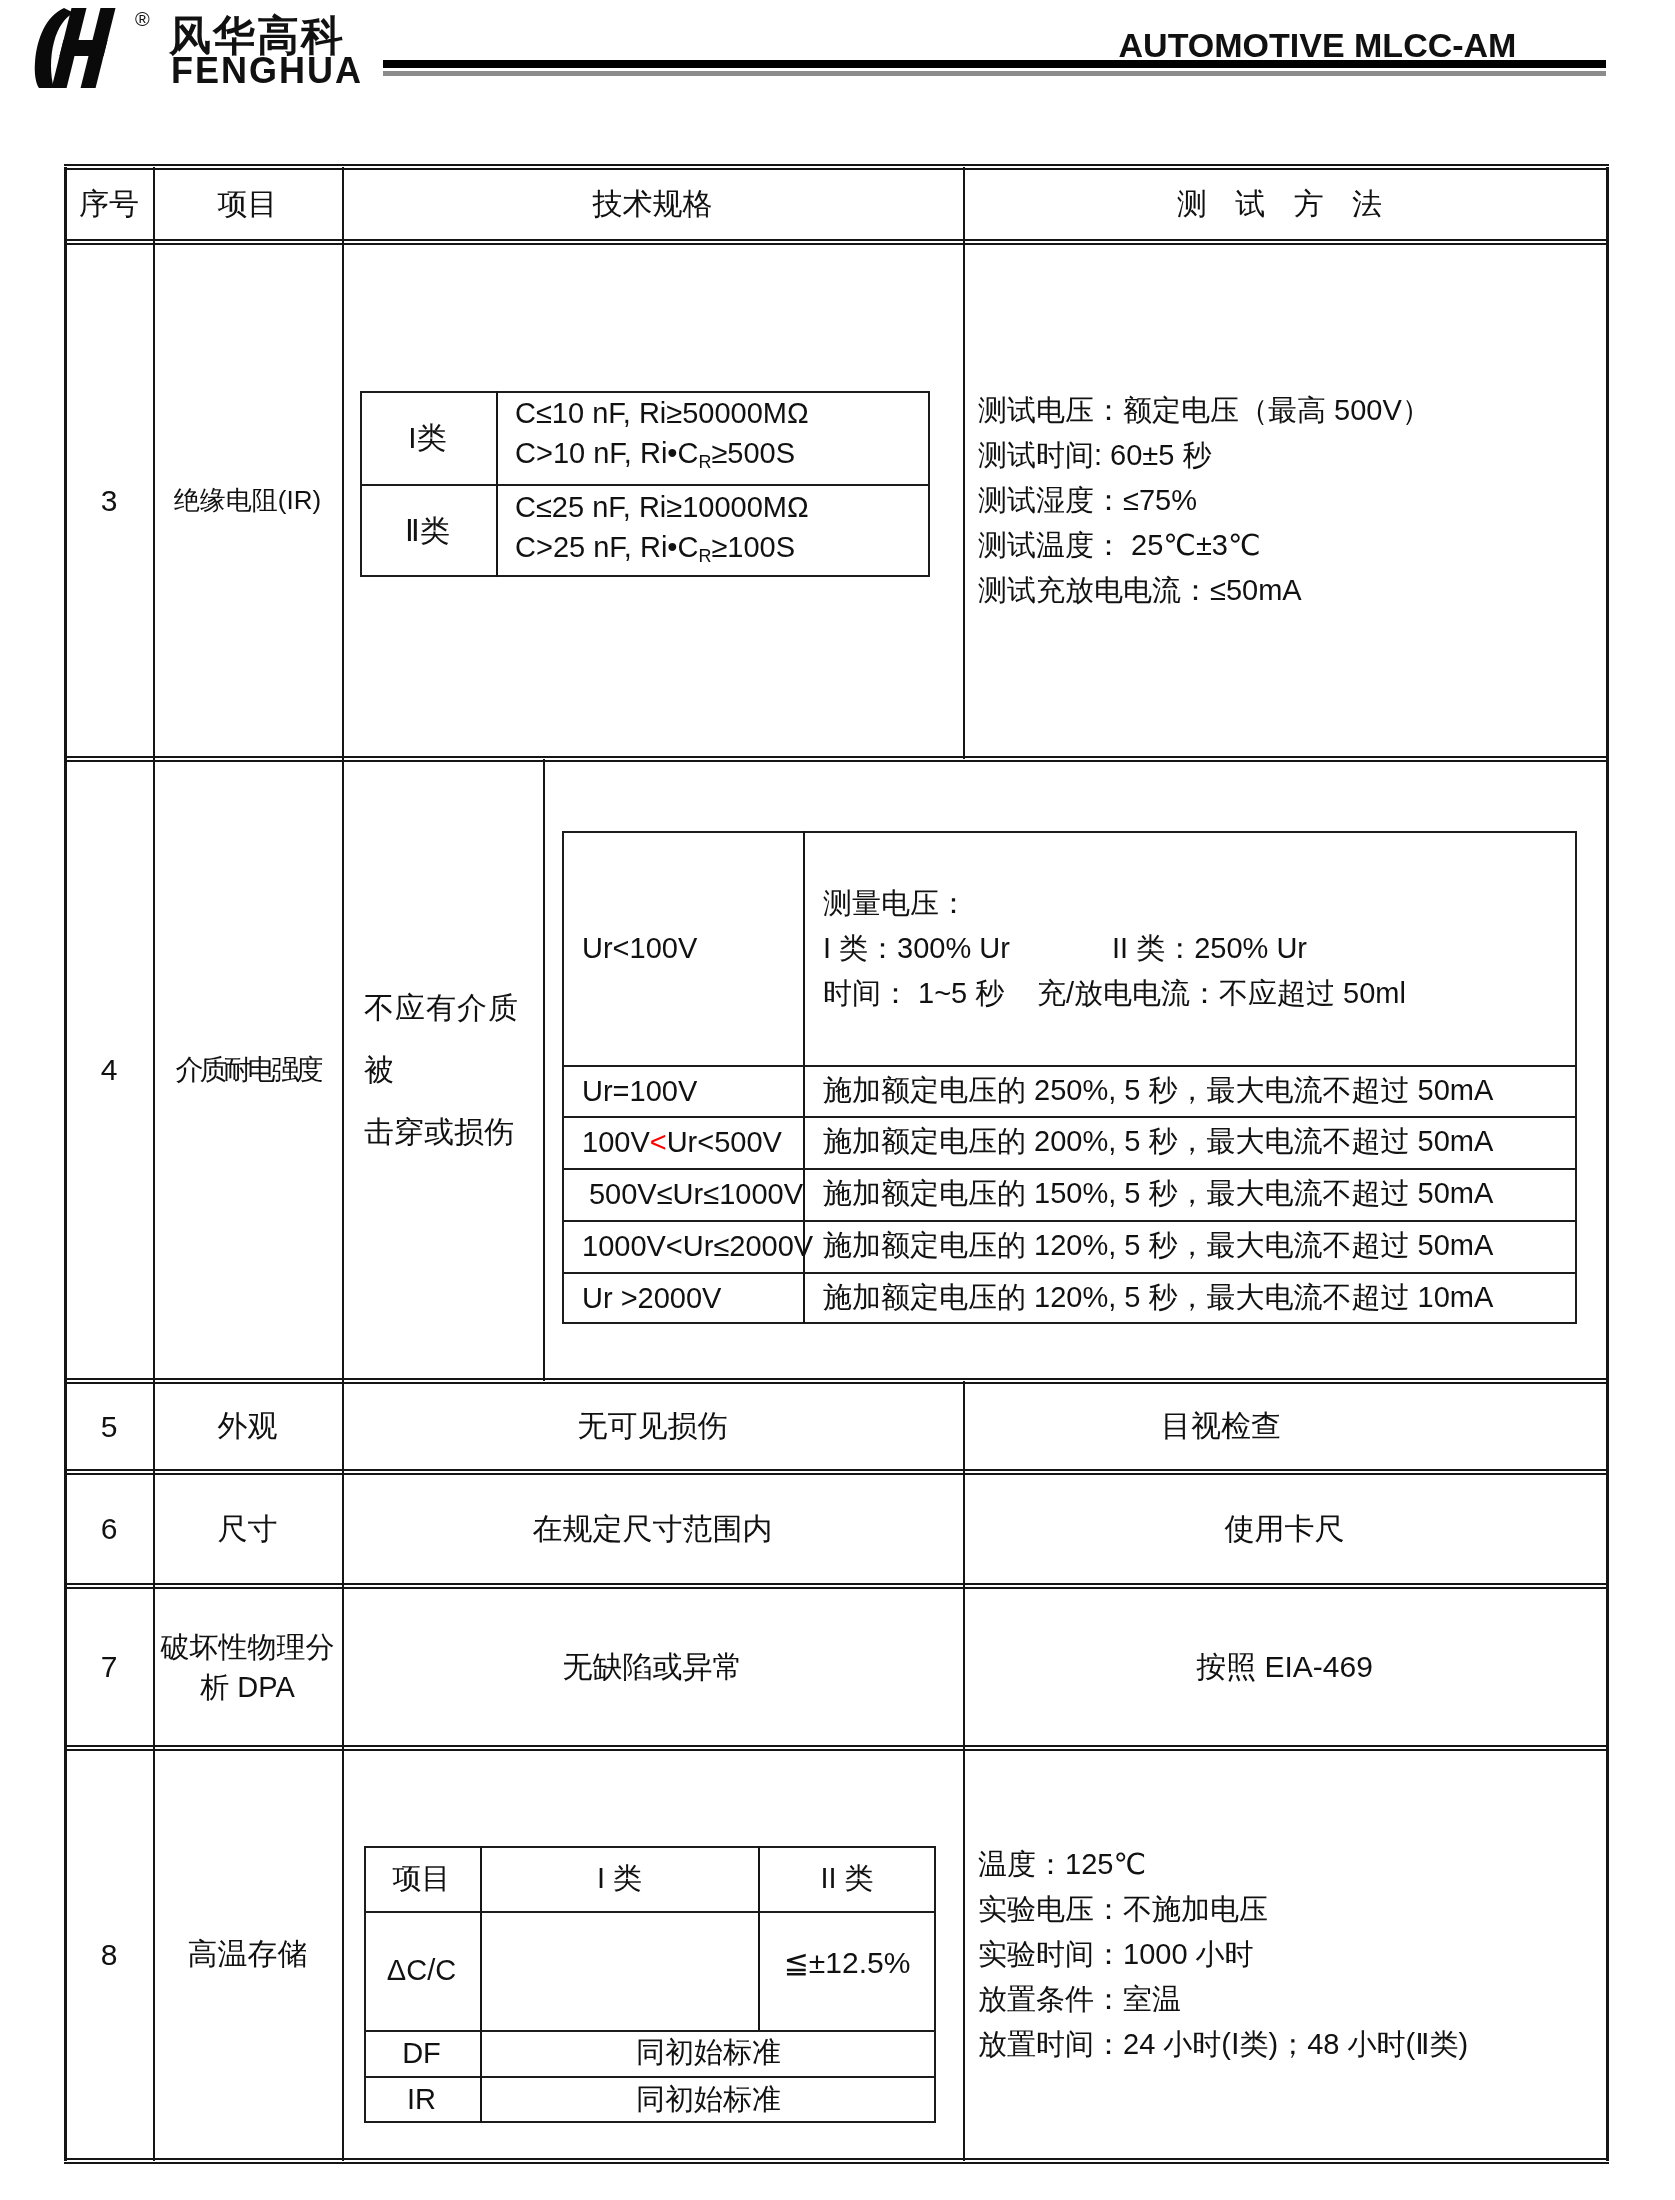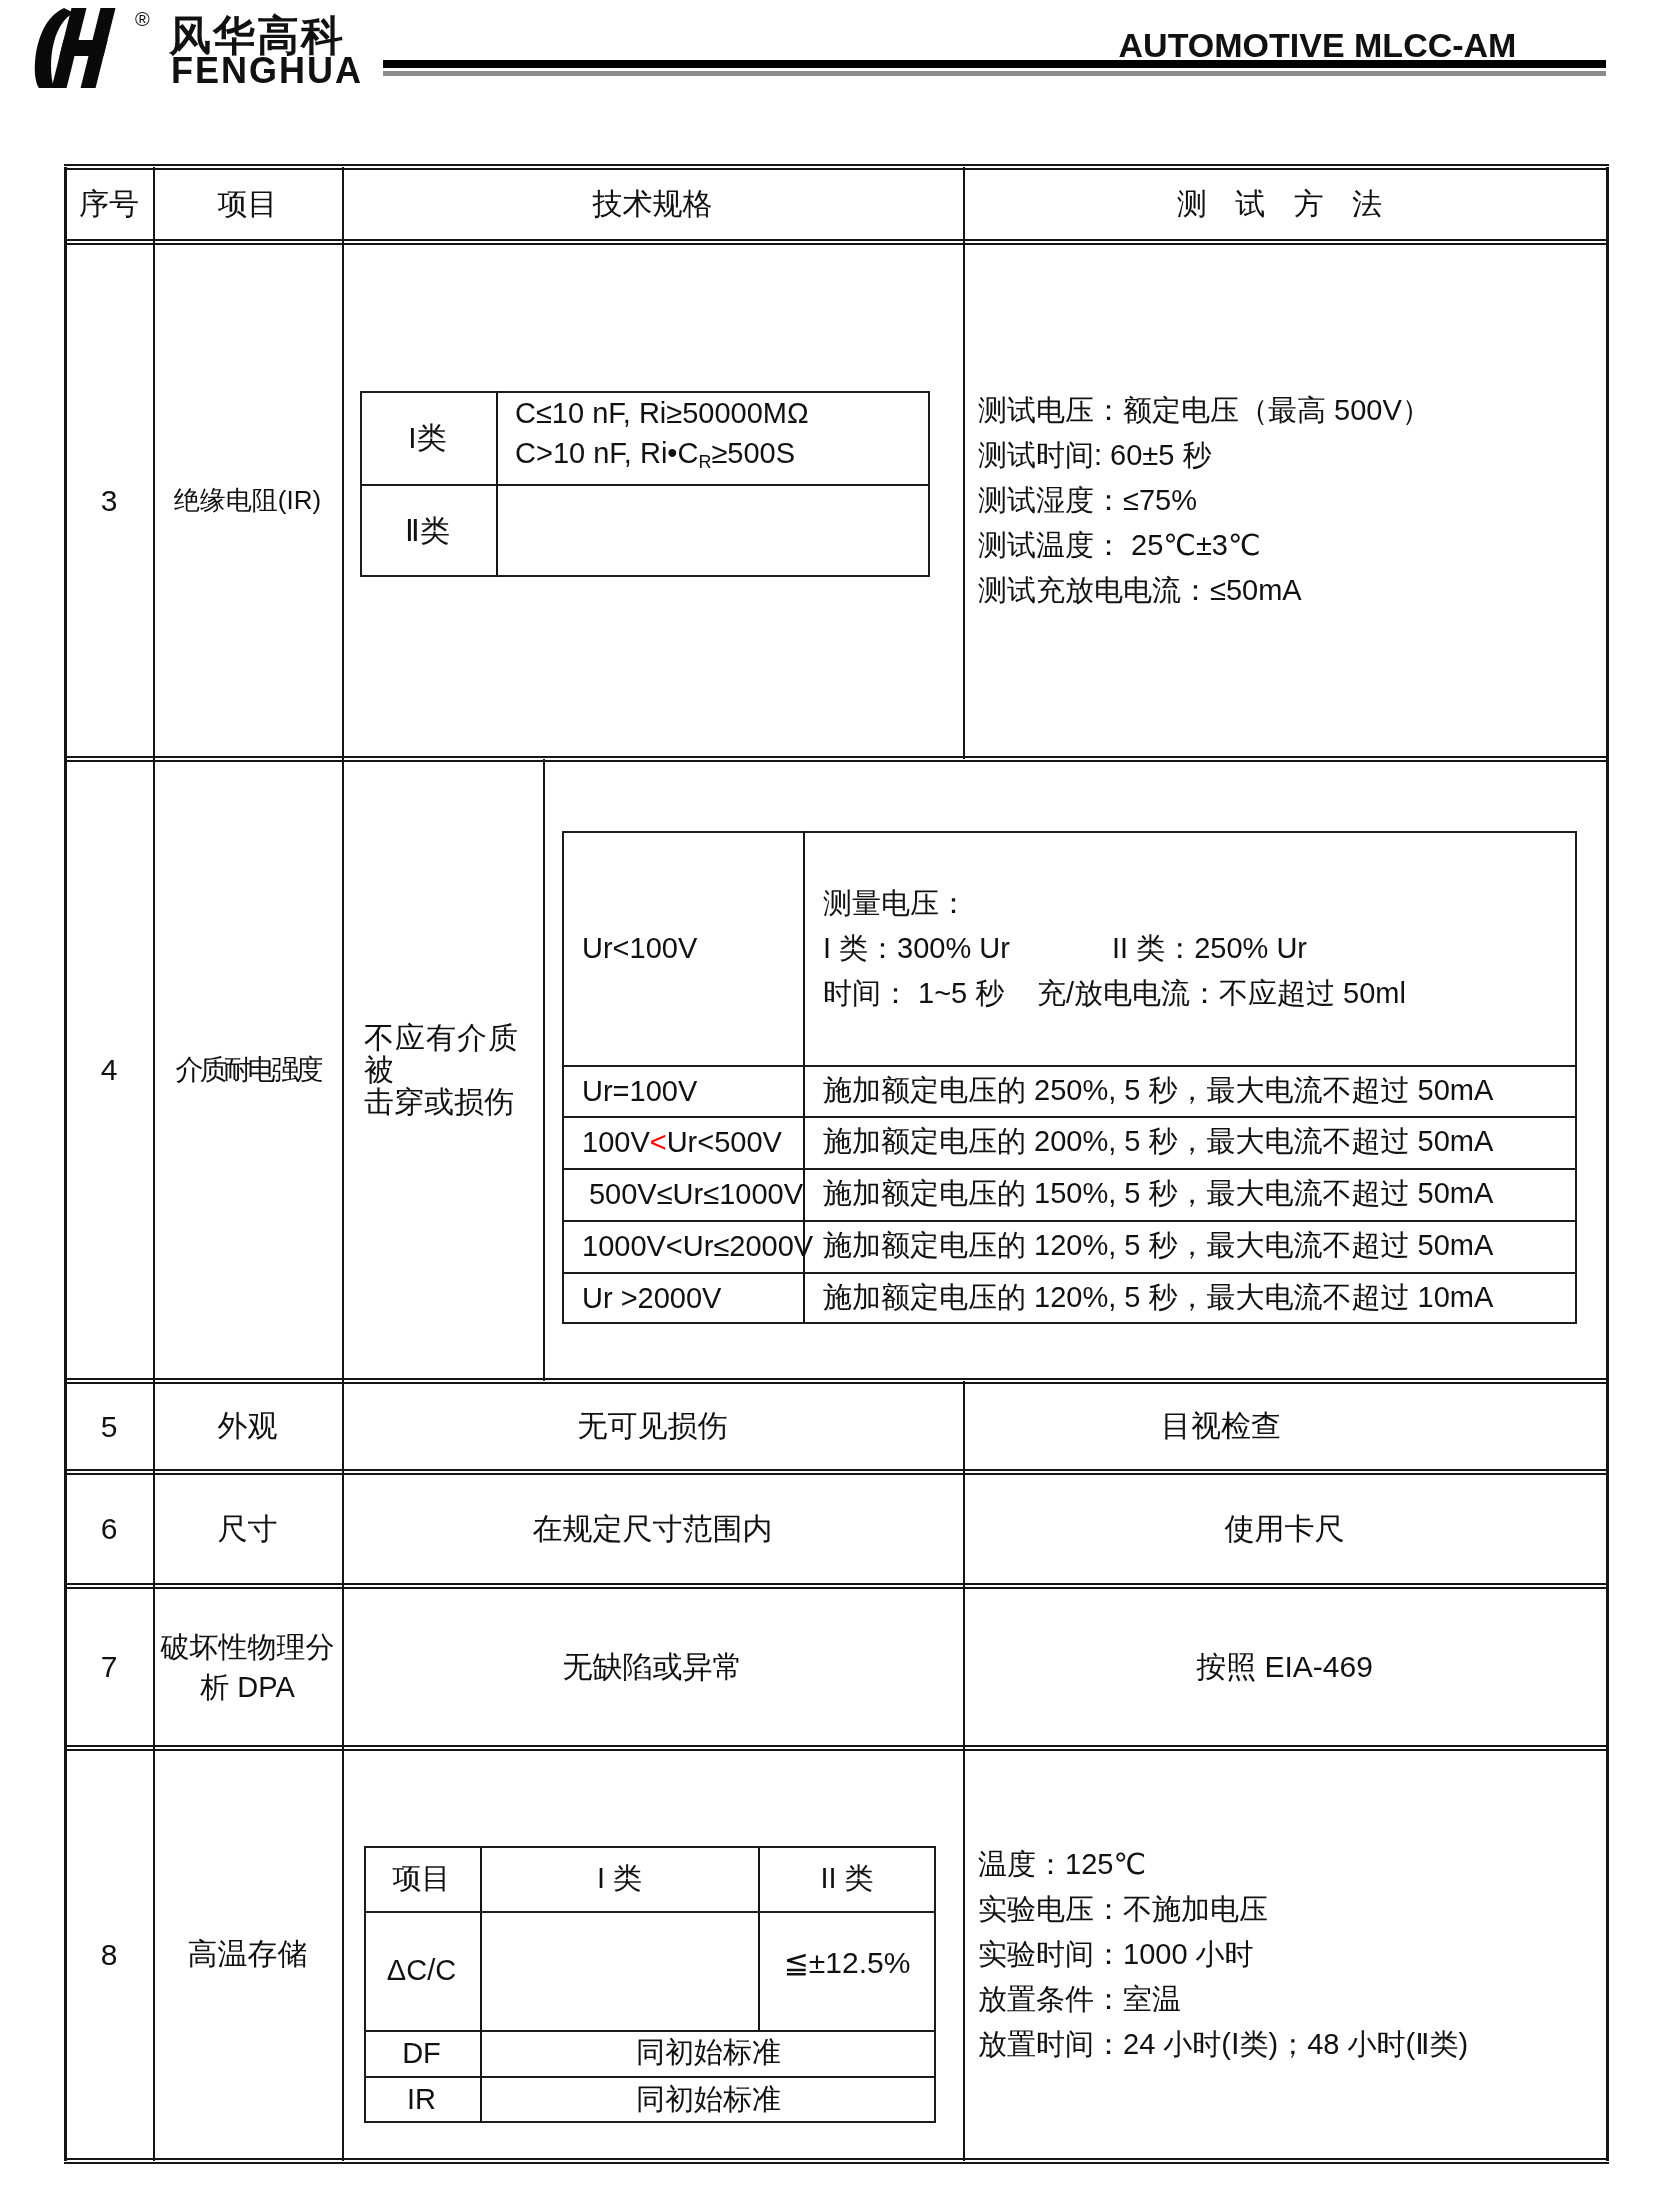--- a/index.html
+++ b/index.html
@@ -75,32 +75,36 @@
   <div class="abs ibox" style="left:360px; top:391px; width:570px; height:186px;"></div>
   <div class="abs sline" style="left:360px; top:484px; width:570px;"></div>
   <div class="abs vline" style="left:496px; top:391px; height:186px;"></div>
 
   <div class="abs cell t30" style="left:360px; top:391px; width:135px; height:94px;">I类</div>
   <div class="abs colC t29 lh40" style="left:515px; top:391px; width:415px; height:94px;">
     <div>C≤10 nF, Ri≥50000MΩ</div>
     <div><span>C&gt;10 nF, Ri•C</span><span class="sub">R</span><span>≥500S</span></div>
   </div>
   <div class="abs cell t30" style="left:360px; top:485px; width:135px; height:93px;">Ⅱ类</div>
+  <div class="abs colC t29 lh40" style="left:515px; top:485px; width:415px; height:93px;">
+    <div>C≤25 nF, Ri≥10000MΩ</div>
+    <div><span>C&gt;25 nF, Ri•C</span><span class="sub">R</span><span>≥100S</span></div>
+  </div>
 
   <div class="abs colC t29 lh45" style="left:978px; top:242px; width:622px; height:517px;">
     <div>测试电压：额定电压（最高 500V）</div>
     <div>测试时间: 60±5 秒</div>
     <div>测试湿度：≤75%</div>
     <div>测试温度： 25℃±3℃</div>
     <div>测试充放电电流：≤50mA</div>
   </div>
 
   <div class="abs cell t30" style="left:64px; top:759px; width:90px; height:622px;">4</div>
   <div class="abs cell" style="left:153px; top:759px; width:189px; height:622px; font-size:28px; letter-spacing:-4px; white-space:nowrap;">介质耐电强度</div>
-  <div class="abs colC t30" style="left:364px; top:759px; width:179px; height:622px; line-height:32px;">
+  <div class="abs colC t30" style="left:364px; top:759px; width:179px; height:622px; line-height:62px;">
     <div style="letter-spacing:1px;">不应有介质被</div>
     <div>击穿或损伤</div>
   </div>
 
   <div class="abs ibox" style="left:562px; top:831px; width:1015px; height:493px;"></div>
   <div class="abs vline" style="left:803px; top:831px; height:493px;"></div>
   <div class="abs sline" style="left:562px; top:1065px; width:1015px;"></div>
   <div class="abs sline" style="left:562px; top:1116px; width:1015px;"></div>
   <div class="abs sline" style="left:562px; top:1168px; width:1015px;"></div>
   <div class="abs sline" style="left:562px; top:1220px; width:1015px;"></div>

